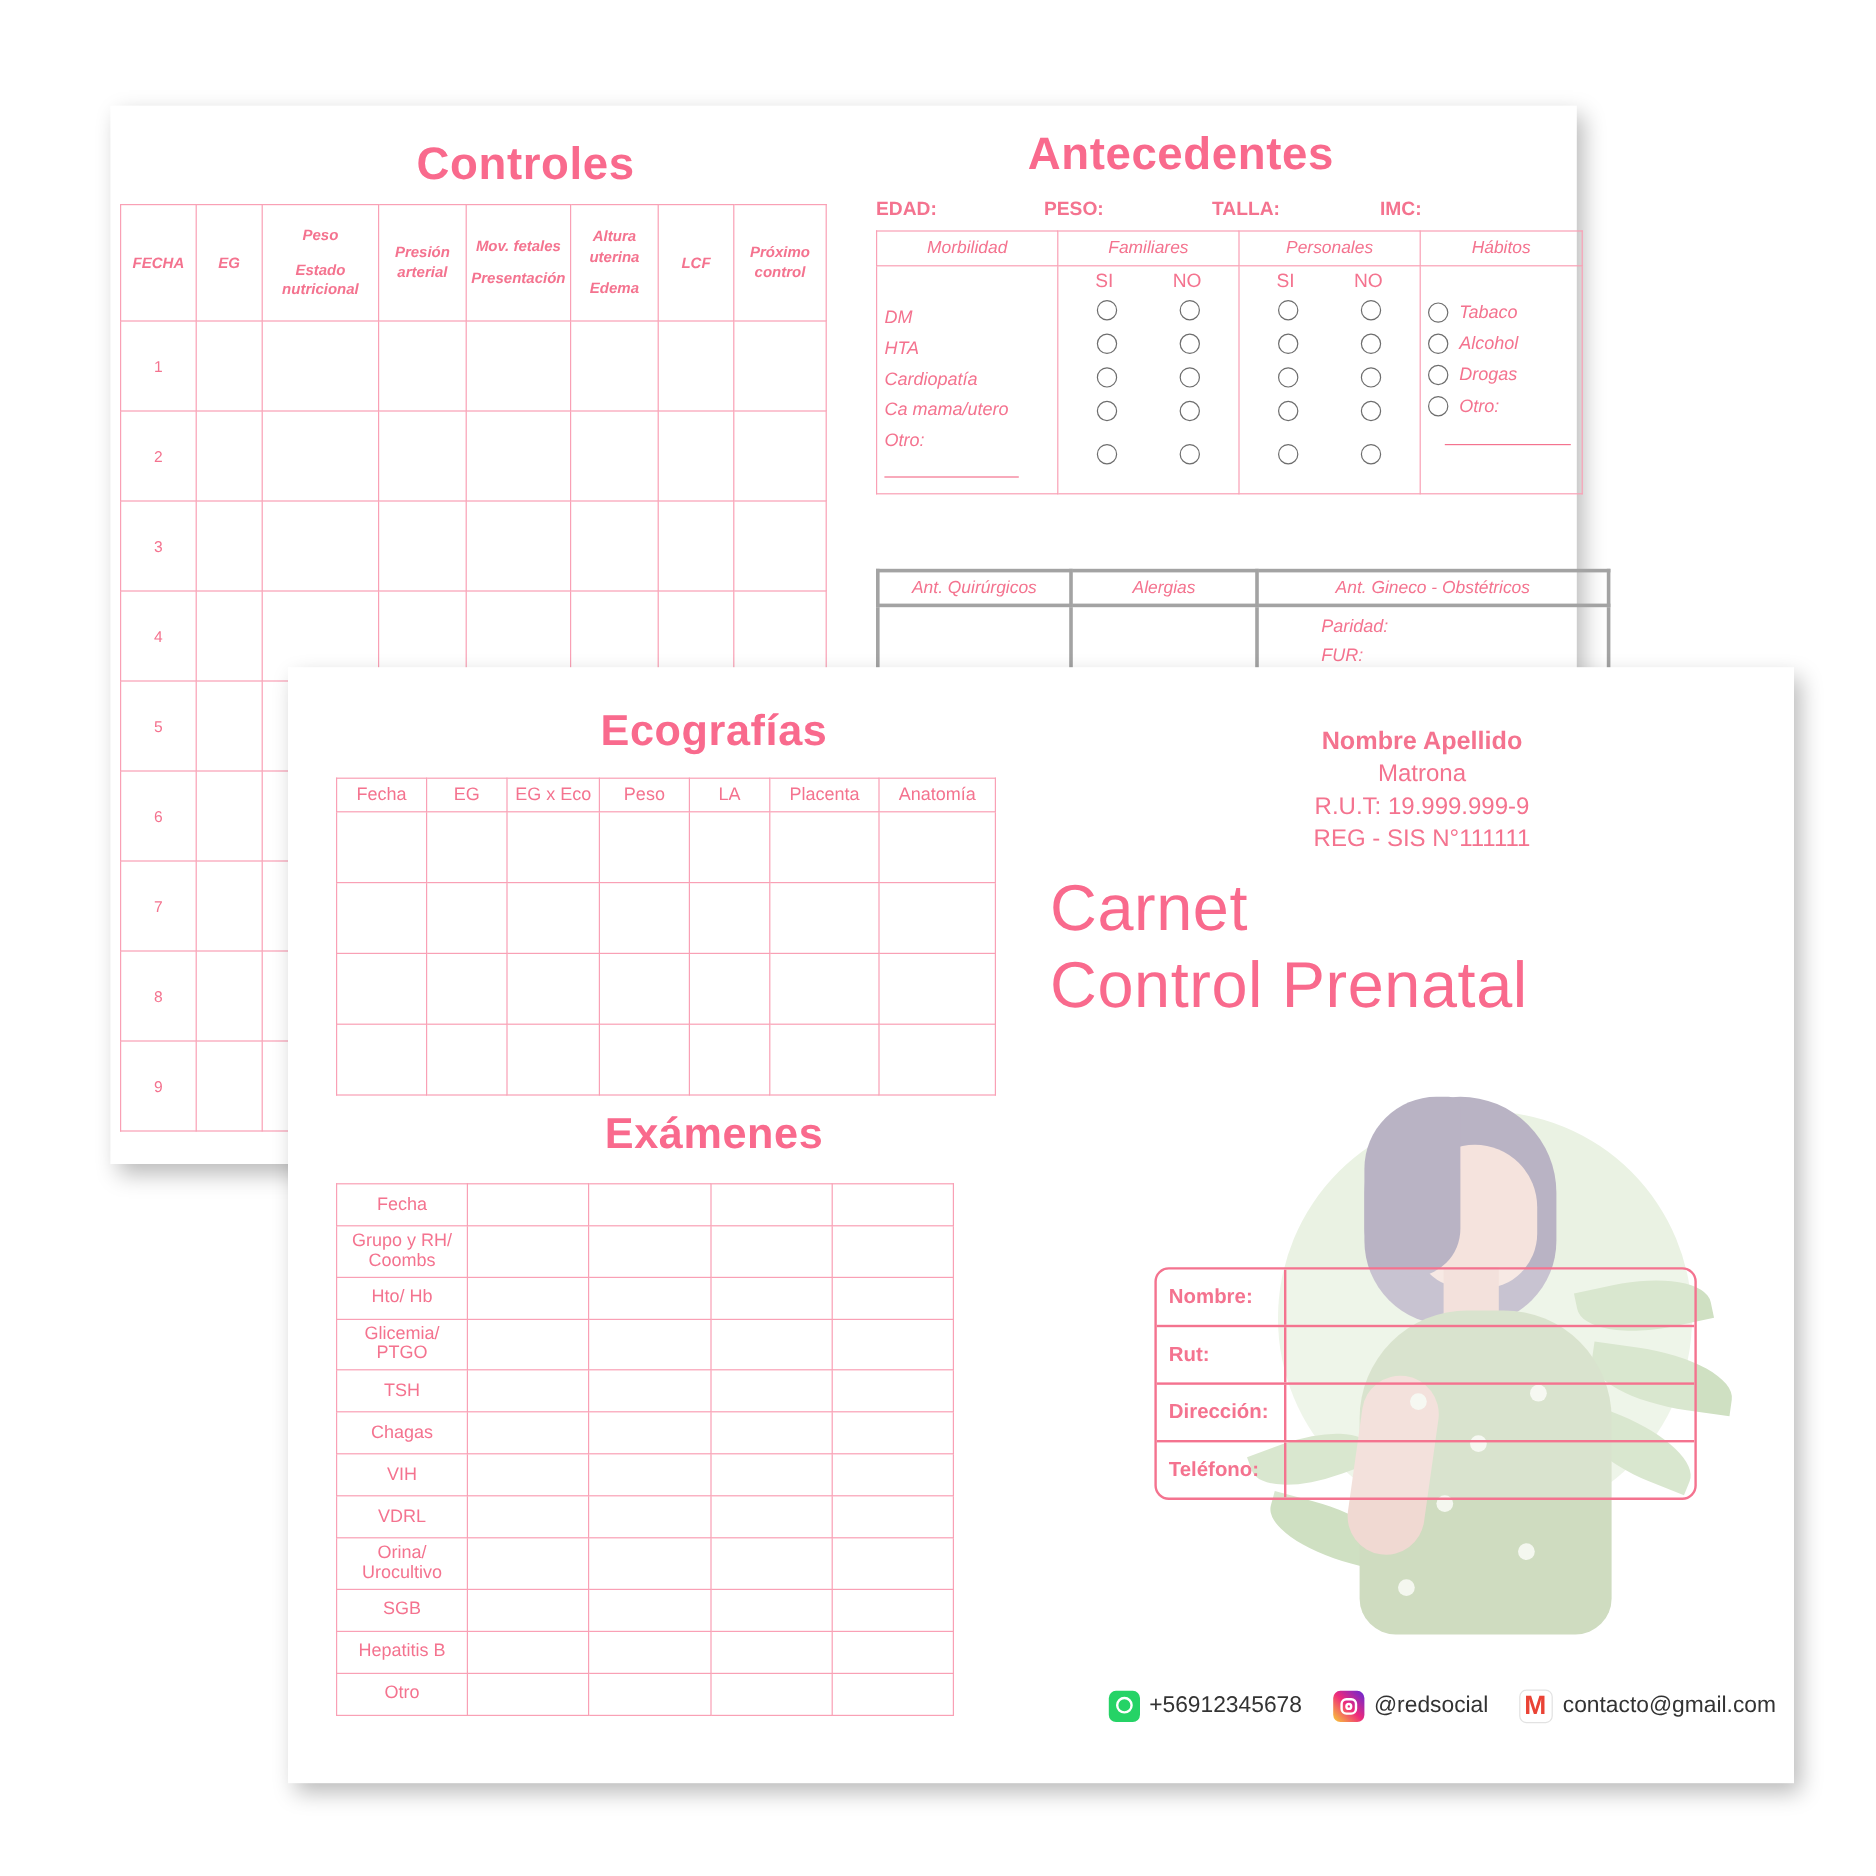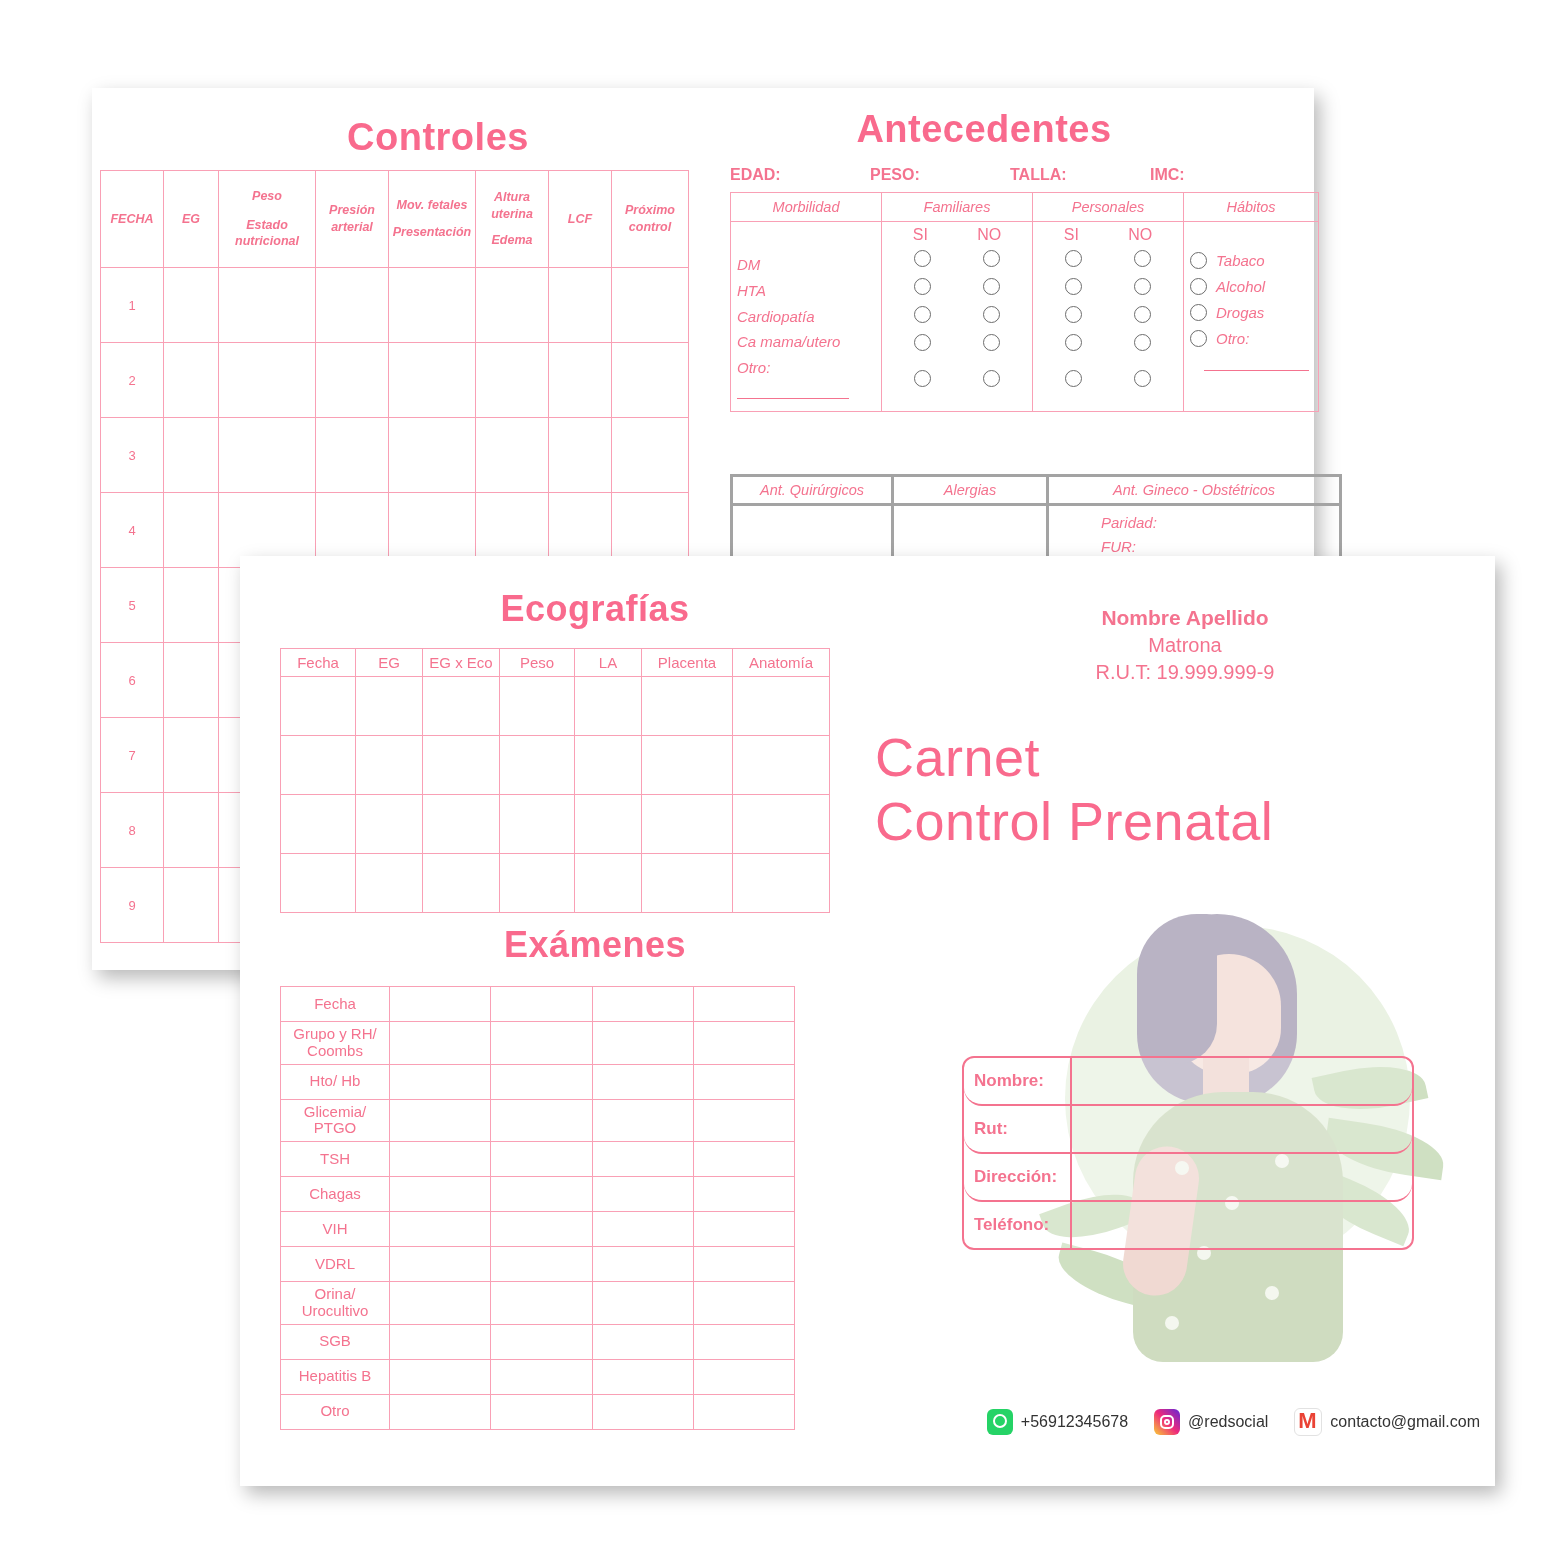--- a/index.html
+++ b/index.html
@@ -383,21 +383,20 @@
     border: 2px solid #f4738f;
     border-radius: 12px;
     overflow: hidden;
     background: rgba(255,255,255,0.22);
   }
   #data-box .row {
     display: flex;
     border-bottom: 2px solid #f4738f;
     height: 46px;
     align-items: center;
-    border-radius: 18px;
   }
   #data-box .row:last-child { border-bottom: none; }
   #data-box .lbl {
     width: 108px;
     color: #f4738f;
     font-weight: bold;
     font-size: 17px;
     padding-left: 10px;
     box-sizing: border-box;
     border-right: 2px solid #f4738f;
@@ -410,21 +409,21 @@
   
   #contact {
     position: absolute;
     left: 640px;
     top: 852px;
     width: 600px;
     display: flex;
     align-items: center;
     justify-content: flex-end;
     gap: 26px;
-    font-size: 16px;
+    font-size: 19px;
     color: #333;
   }
   #contact .item {
     display: flex;
     align-items: center;
     gap: 8px;
   }
   .ic {
     width: 26px;
     height: 26px;
@@ -883,20 +882,21 @@
         </tr>
     </tbody>
   </table>
 
   <div id="carnet-panel">
 
     <div id="prof-info">
       <div class="nm">Nombre Apellido</div>
       <div>Matrona</div>
       <div>R.U.T: 19.999.999-9</div>
+      <div>REG - SIS N°111111</div>
     </div>
 
     <div id="carnet-title">
       <div>Carnet</div>
       <div class="l2">Control Prenatal</div>
     </div>
 
     <div id="illus">
       <div class="disc"></div>
       <div class="leaf" style="left:290px;top:170px;width:110px;height:44px;transform:rotate(-12deg)"></div>

